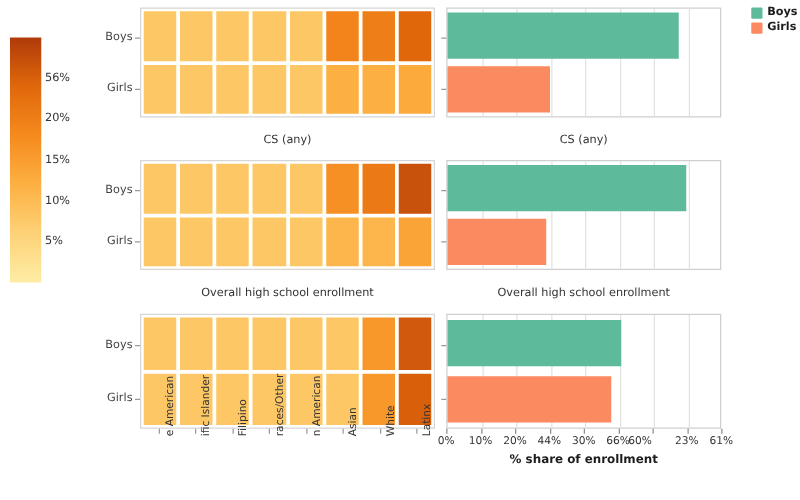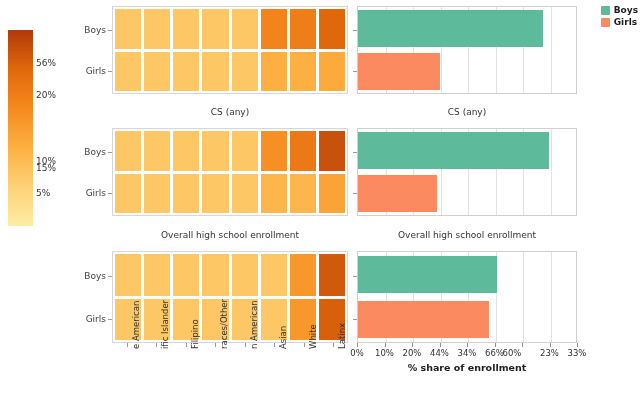--- a/index.html
+++ b/index.html
@@ -80,21 +80,21 @@
 </head>
 <body>
 
 <div class="root">
 
   <div id="colorbar-legend">
     <div id="colorbar-wrap">
       <div id="colorbar-gradient" style="background: linear-gradient(rgb(176, 58, 10), rgb(224, 104, 11), rgb(245, 138, 30), rgb(253, 176, 66), rgb(253, 210, 119), rgb(254, 237, 165));"></div>
     <div class="cb-tick" style="top: 32.6667px;">56%</div>
         <div class="cb-tick" style="top: 65.3333px;">20%</div>
-        <div class="cb-tick" style="top: 98px; margin-top: 40px;">15%</div>
+        <div class="cb-tick" style="top: 98px;">15%</div>
         <div class="cb-tick" style="top: 130.667px;">10%</div>
         <div class="cb-tick" style="top: 163.333px;">5%</div>
       </div>
   </div>
 
   <div id="series-legend">
     <div class="lg-row">
       <div class="lg-swatch" style="background: rgb(93, 187, 155);"></div>
       <div class="lg-text">Boys</div>
     </div>
@@ -268,26 +268,26 @@
       <div class="hm-xlabel" style="left: 337.25px; top: 349px;">Latinx</div>
       <div class="bc-xtick" style="left: 357px; top: 343px;"></div>
       <div class="bc-xlabel" style="left: 357px; top: 348px;">0%</div>
       <div class="bc-xtick" style="left: 384.5px; top: 343px;"></div>
       <div class="bc-xlabel" style="left: 384.5px; top: 348px;">10%</div>
       <div class="bc-xtick" style="left: 412px; top: 343px;"></div>
       <div class="bc-xlabel" style="left: 412px; top: 348px;">20%</div>
       <div class="bc-xtick" style="left: 439.5px; top: 343px;"></div>
       <div class="bc-xlabel" style="left: 439.5px; top: 348px;">44%</div>
       <div class="bc-xtick" style="left: 467px; top: 343px;"></div>
-      <div class="bc-xlabel" style="left: 467px; top: 348px;">34%</div>
+      <div class="bc-xlabel" style="left: 467px; top: 348px;">30%</div>
       <div class="bc-xtick" style="left: 494.5px; top: 343px;"></div>
       <div class="bc-xlabel" style="left: 494.5px; top: 348px;">66%</div>
       <div class="bc-xtick" style="left: 522px; top: 343px;"></div>
       <div class="bc-xlabel" style="left: 512px; top: 348px;">60%</div>
       <div class="bc-xtick" style="left: 549.5px; top: 343px;"></div>
       <div class="bc-xlabel" style="left: 549.5px; top: 348px;">23%</div>
       <div class="bc-xtick" style="left: 577px; top: 343px;"></div>
-      <div class="bc-xlabel" style="left: 577px; top: 348px;">33%</div>
+      <div class="bc-xlabel" style="left: 577px; top: 348px;">61%</div>
     </div>
 
   <div id="bar-axis-title" style="left: 357px; width: 220px; top: 362px;">% share of enrollment</div>
 
 </div>
 
 </body></html>

